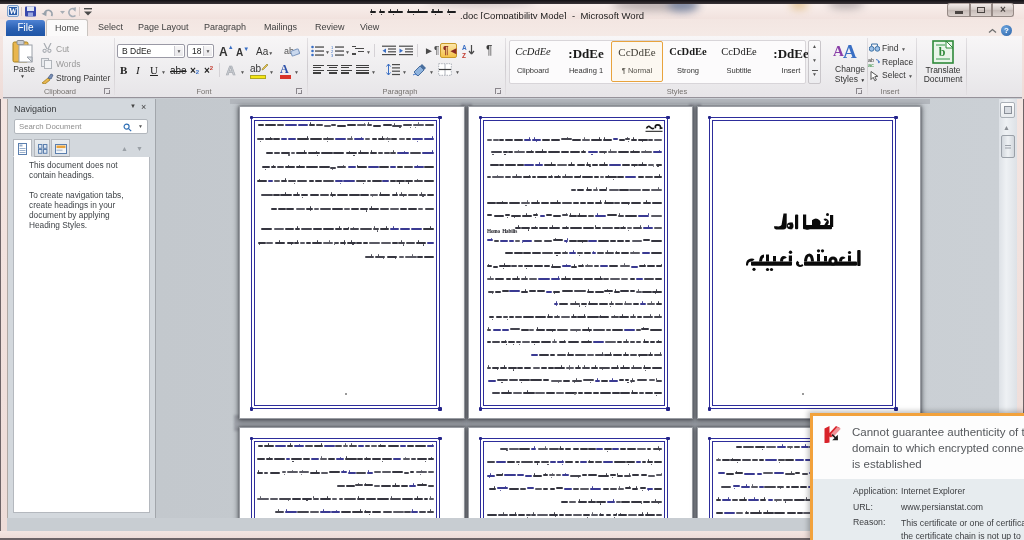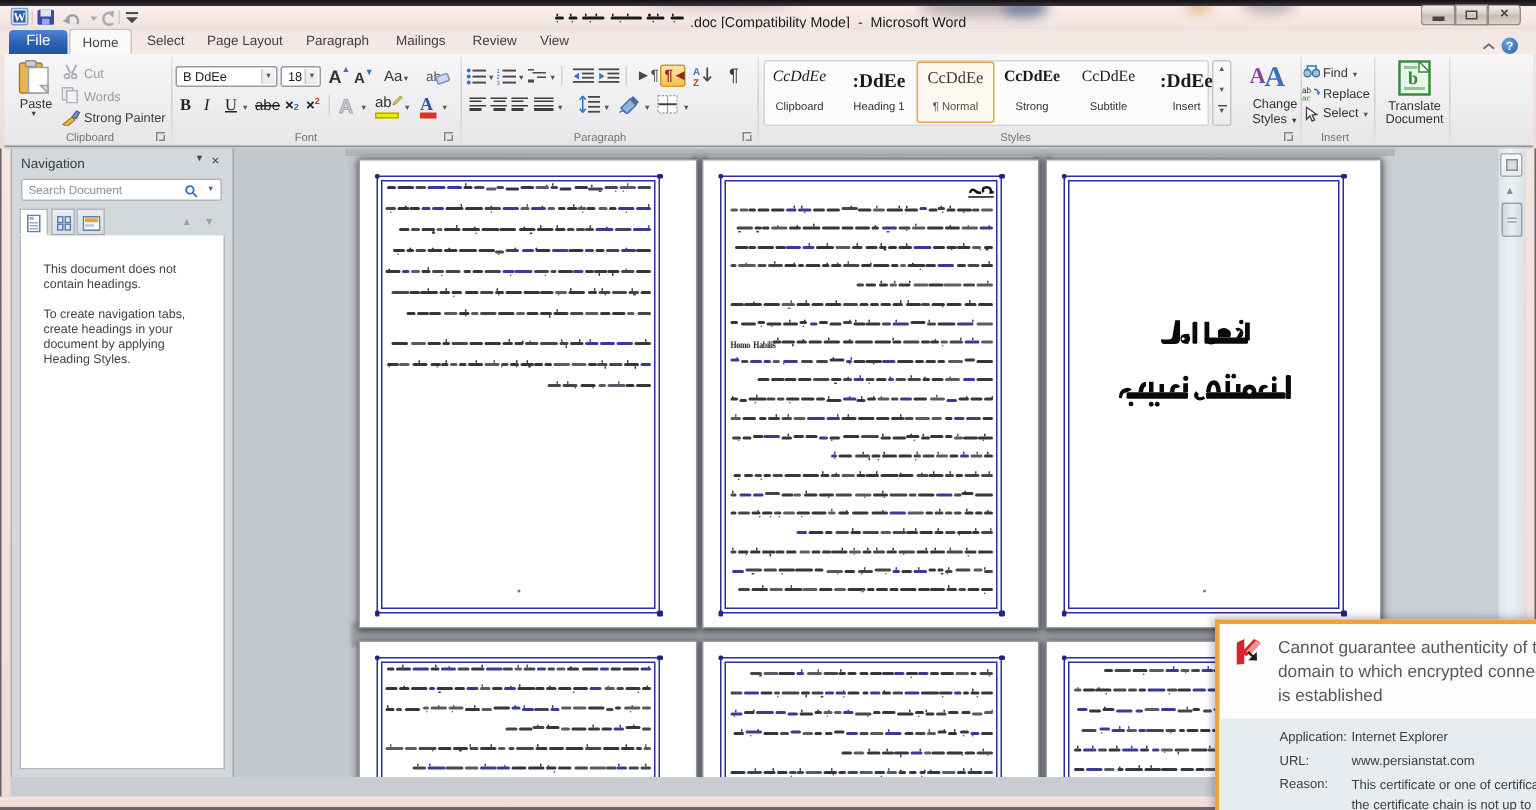--- a/index.html
+++ b/index.html
@@ -25,21 +25,21 @@
 .dlg { position:absolute; top:88px; width:6px; height:6px; border-left:1px solid #8a868c; border-top:1px solid #8a868c; }
 .dlg:after { content:""; position:absolute; left:1px; top:1px; width:3px; height:3px; border-right:1px solid #8a868c; border-bottom:1px solid #8a868c; }
 .combo { position:absolute; background:#fff; border:1px solid #9a99a5; border-radius:2px; font-size:8.5px; color:#222; }
 .cArr { position:absolute; right:1px; top:1px; bottom:1px; width:9px; background:linear-gradient(#f6f5f6,#e8e7ea); border-left:1px solid #c9c8cf; color:#555; font-size:5px; text-align:center; line-height:11px; }
 .ricon { position:absolute; font-size:10px; color:#222; }
 
 #navpane { position:absolute; left:7px; top:99px; width:149px; height:419px; background:#d3d8dd; border-right:1px solid #a2a6ab; border-left:1px solid #b0a9a5; }
 #navsearch { position:absolute; left:6px; top:20px; width:134px; height:15px; background:#fff; border:1px solid #b2b7bd; border-radius:2px; font-size:7.8px; color:#8e8e8e; line-height:13px; padding-left:4px; }
 .navtab { position:absolute; top:40px; height:18px; border:1px solid #b4b8be; border-bottom-color:#a2a6ab; background:linear-gradient(#e9edf0,#d8dde2); }
 #navwhite { position:absolute; left:5px; top:58px; width:137px; height:356px; background:#fff; border:1px solid #b4b8be; border-top:none; }
-#navtext { position:absolute; left:15px; top:17px; width:110px; font-size:8.3px; line-height:10px; color:#3f4347; }
+#navtext { position:absolute; left:15px; top:3px; width:110px; font-size:8.3px; line-height:10px; color:#3f4347; }
 
 #docarea { position:absolute; left:156px; top:99px; width:843px; height:419px; background:linear-gradient(90deg,#c3c8cd,#cbd0d5); overflow:hidden; }
 .page { position:absolute; background:#fff; box-shadow:0 0 0 1px #9b9ea4, 0 1px 5px 2px rgba(48,51,58,.7), 0 0 2px 1px rgba(48,51,58,.45); }
 .pborder { position:absolute; left:11px; top:10px; right:24px; bottom:9px; border:1.6px solid #2d2d9b; }
 .pborder2 { position:absolute; left:14.4px; top:13.4px; right:27.4px; bottom:12.4px; border:0.8px solid #2d2d9b; }
 .ptxt { position:absolute; width:224px; height:311px; }
 
 #vscroll { position:absolute; left:999px; top:99px; width:18px; height:419px; background:linear-gradient(90deg,#dde1e6,#eef1f4 40%,#dde1e6); }
 
 #statusbar { position:absolute; left:0; top:518px; width:1024px; height:13px; background:linear-gradient(#f1f3f6,#dde1e8); border-top:1px solid #878c95; font-size:8px; color:#3c3e41; }

